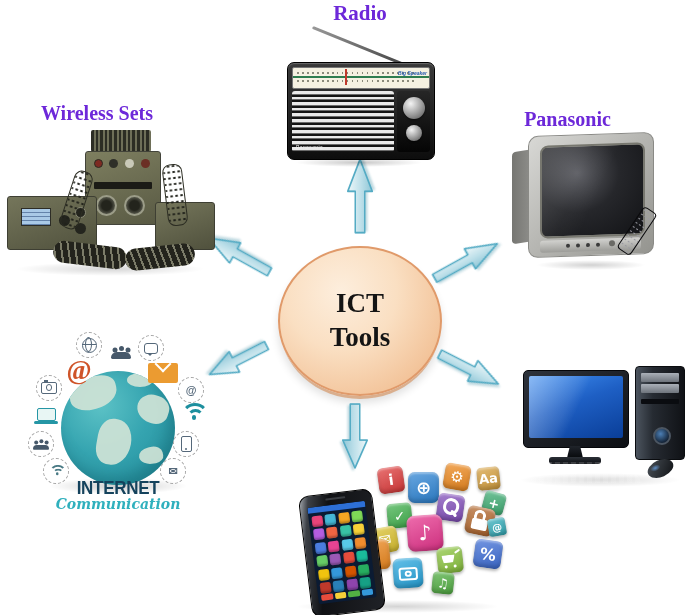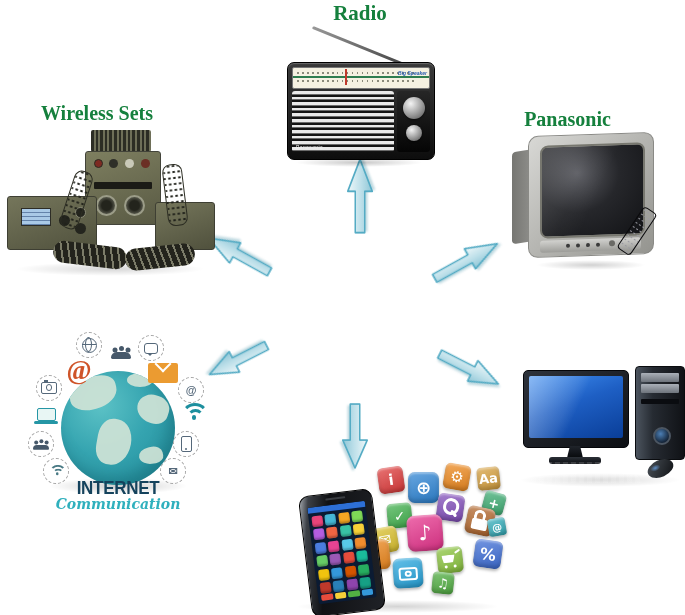--- a/index.html
+++ b/index.html
@@ -1,20 +1,20 @@
 <!DOCTYPE html>
 <html><head>
 <meta charset="utf-8">
 <style>
   html,body{margin:0;padding:0;background:#fff;}
   .canvas{position:relative;width:685px;height:615px;background:#fff;overflow:hidden;
           font-family:"Liberation Sans",sans-serif;}
   
   .label{position:absolute;font-family:"Liberation Serif","DejaVu Serif",serif;
-         font-weight:700;color:#15803d;text-align:center;}
+         font-weight:700;color:#6d28d9;text-align:center;}
   .radio-label{left:290px;top:1px;width:140px;font-size:21px;}
   .wireless-label{left:22px;top:102px;width:150px;font-size:20px;}
   .tv-label{left:505px;top:108px;width:125px;font-size:20px;}
   .computer-label{left:525px;top:334px;width:125px;font-size:20px;}
 
   
   .center-ellipse{position:absolute;left:278px;top:246px;width:160px;height:146px;
     border-radius:50%;border:2px solid #e09a6a;
     background:radial-gradient(ellipse at 38% 30%,#fdeedd 0%,#fadfc2 40%,#f3c59c 75%,#eeb083 100%);
     box-shadow:0 5px 0 -2px rgba(212,146,96,.65),0 7px 8px rgba(0,0,0,.12);
@@ -252,20 +252,26 @@
         <stop offset="0.55" stop-color="#bcdfe9"></stop>
         <stop offset="1" stop-color="#8fc6d6"></stop>
       </linearGradient>
     </defs>
   </svg>
 
   <div class="label radio-label">Radio</div>
   <div class="label wireless-label">Wireless Sets</div>
   <div class="label tv-label">Panasonic</div>
 
+  <div class="center-ellipse">
+    <div class="center-text">
+      <div>ICT</div>
+      <div>Tools</div>
+    </div>
+  </div>
 
   <div class="arrow a-up">
       <svg viewBox="0 0 100 44" preserveAspectRatio="none">
         <path d="M3 15 L56 15 L56 4 L97 22 L56 40 L56 29 L3 29 Z"></path>
       </svg>
     </div>
   <div class="arrow a-down">
       <svg viewBox="0 0 100 44" preserveAspectRatio="none">
         <path d="M3 15 L56 15 L56 4 L97 22 L56 40 L56 29 L3 29 Z"></path>
       </svg>

